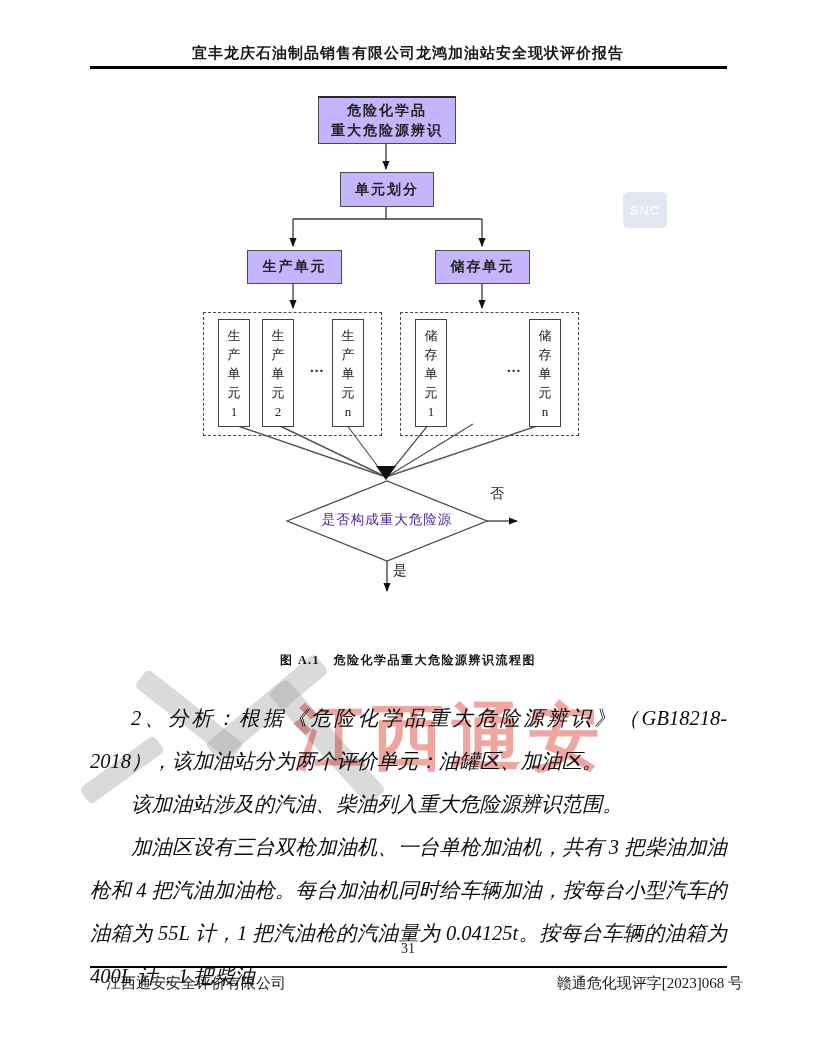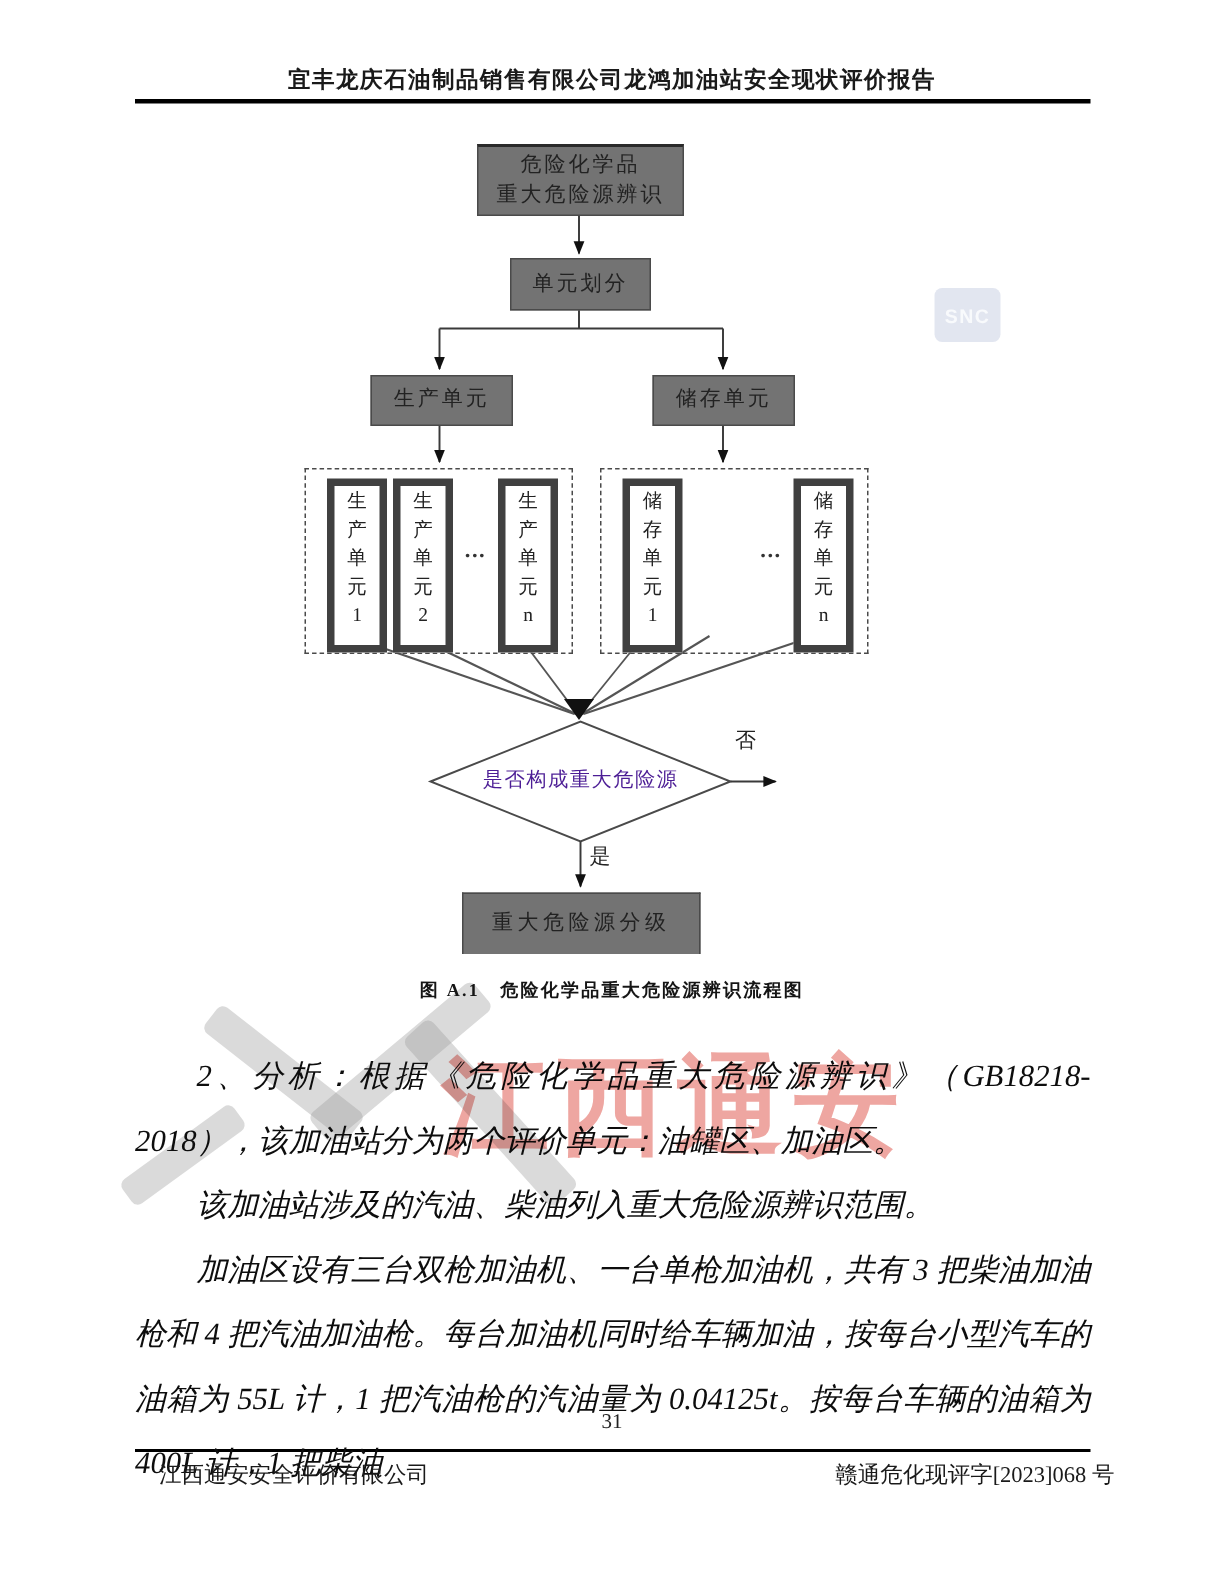--- a/index.html
+++ b/index.html
@@ -8,37 +8,37 @@
     font-family:"Liberation Serif","DejaVu Serif",serif;color:#111;
   }
   
   .header-title{
     position:absolute;top:44px;left:0;width:100%;text-align:center;
     font-size:15px;font-weight:bold;letter-spacing:1px;color:#1a1a1a;
   }
   .header-rule{position:absolute;left:90px;top:66px;width:637px;height:3px;background:#000;}
   
   .fbox{
-    position:absolute;border:1px solid #4a4a4a;background:#737373;
+    position:absolute;border:1px solid #4a4a4a;background:#c4b5fd;
     display:flex;align-items:center;justify-content:center;
-    font-size:14px;color:#222;letter-spacing:2px;line-height:20px;z-index:4;
+    font-size:14px;color:#222;letter-spacing:2px;line-height:20px;z-index:4;font-weight:bold;
   }
   .fbox.col{flex-direction:column;}
   .box-top{left:318px;top:96px;width:136px;height:45px;border-top:2px solid #2a2a2a;}
   .box-unitdiv{left:340px;top:172px;width:92px;height:33px;}
   .box-prod{left:247px;top:250px;width:93px;height:32px;}
   .box-stor{left:435px;top:250px;width:93px;height:32px;}
   .dashed{
     position:absolute;border:1px dashed #4a4a4a;background:transparent;z-index:3;
   }
   .dash-left{left:203px;top:312px;width:177px;height:122px;}
   .dash-right{left:400px;top:312px;width:177px;height:122px;}
   .vbox{
-    position:absolute;top:6px;width:30px;height:106px;border:5px solid #404040;background:#fff;
-    display:flex;justify-content:center;
+    position:absolute;top:6px;width:30px;height:106px;border:1px solid #404040;background:#fff;
+    display:flex;align-items:center;justify-content:center;
   }
   .vbox span{
     display:block;width:15px;word-break:break-all;text-align:center;
     font-size:13px;line-height:19px;letter-spacing:0;color:#222;
   }
   .v1{left:14px;} .v2{left:58px;} .v3{left:128px;}
   .vdots{
     position:absolute;left:95px;top:46px;width:36px;text-align:center;
     font-size:15px;font-weight:bold;color:#333;letter-spacing:1px;
   }
@@ -167,21 +167,20 @@
     </div>
     <div class="vdots">...</div>
     <div class="vbox v3">
       <span>储存单元n</span>
     </div>
   </div>
 
   <div class="decision-label">是否构成重大危险源</div>
   <div class="lbl lbl-no">否</div>
   <div class="lbl lbl-yes">是</div>
-  <div class="fbox box-grade">重大危险源分级</div>
 
   <div class="caption">图 A.1　危险化学品重大危险源辨识流程图</div>
 
   <div class="red-wm">江西通安</div>
 
   <div class="content">
     <p>2、分析：根据《危险化学品重大危险源辨识》（GB18218-2018），该加油站分为两个评价单元：油罐区、加油区。</p>
     <p>该加油站涉及的汽油、柴油列入重大危险源辨识范围。</p>
     <p>加油区设有三台双枪加油机、一台单枪加油机，共有 3 把柴油加油枪和 4 把汽油加油枪。每台加油机同时给车辆加油，按每台小型汽车的油箱为 55L 计，1 把汽油枪的汽油量为 0.04125t。按每台车辆的油箱为 400L 计，1 把柴油</p>
   </div>

